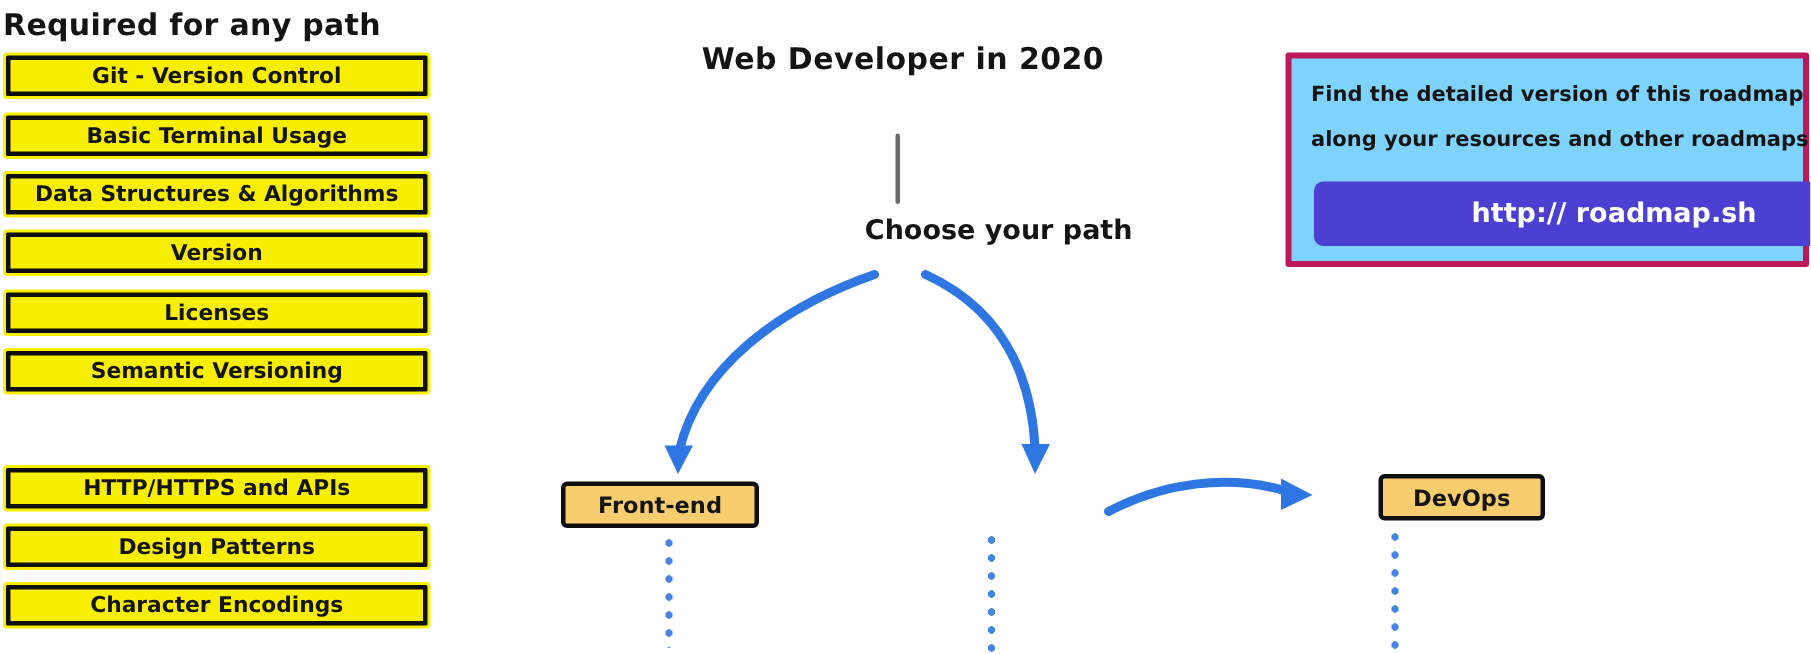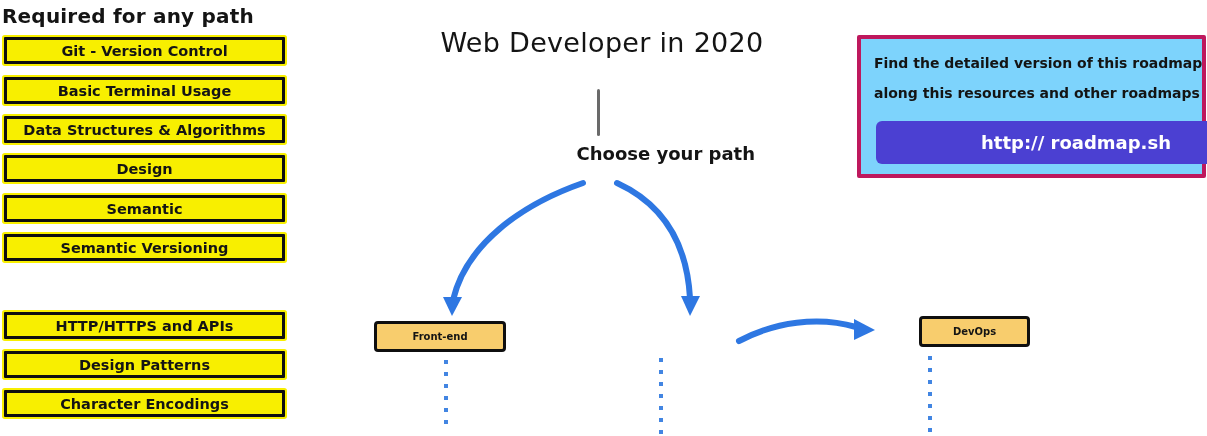--- a/index.html
+++ b/index.html
@@ -31,38 +31,38 @@
     box-shadow:0 0 0 2px var(--yellow);
     border-radius:1px;
     display:flex;align-items:center;justify-content:center;
     font-size:14.5px;font-weight:bold;
     cursor:pointer;
   }
   
   .page-title{
     position:absolute;left:352px;top:27px;width:500px;
     text-align:center;
-    font-size:27px;font-weight:400;letter-spacing:.3px;
+    font-size:20px;font-weight:700;letter-spacing:.3px;
   }
   .title-line{
     position:absolute;left:597px;top:89px;width:3px;height:47px;
     background:#6a6a6a;border-radius:2px;
   }
   .choose-label{
     position:absolute;left:455px;top:143px;width:300px;
     text-align:right;
     font-size:18px;font-weight:800;
   }
   .arrows{position:absolute;left:0;top:0;pointer-events:none;}
   .node{
     position:absolute;height:25px;
     background:var(--orange);
     border:3px solid #0f0f0f;border-radius:4px;
     display:flex;align-items:center;justify-content:center;
-    font-size:10px;font-weight:bold;
+    font-size:15px;font-weight:bold;
     cursor:pointer;
   }
   .node-frontend{left:374px;top:321px;width:126px;}
   .node-backend{left:612px;top:321px;width:116px;}
   .node-devops{left:879px;top:316px;width:105px;margin-left:40px;}
   .dots{
     position:absolute;width:6px;
     background-image:radial-gradient(circle 2.5px at 3px 4px, var(--dotblue) 96%, transparent 100%);
     background-size:6px 12px;background-repeat:repeat-y;
   }
@@ -92,22 +92,22 @@
 </style>
 </head>
 <body>
 
 <div class="canvas">
 
   <div class="sidebar-heading">Required for any path</div>
   <div class="ybox" style="top:37px">Git - Version Control</div>
   <div class="ybox" style="top:77px">Basic Terminal Usage</div>
   <div class="ybox" style="top:116px">Data Structures &amp; Algorithms</div>
-  <div class="ybox" style="top:155px">Design</div>
-  <div class="ybox" style="top:195px">Semantic</div>
+  <div class="ybox" style="top:155px">Version</div>
+  <div class="ybox" style="top:195px">Licenses</div>
   <div class="ybox" style="top:234px">Semantic Versioning</div>
   <div class="ybox" style="top:312px">HTTP/HTTPS and APIs</div>
   <div class="ybox" style="top:351px">Design Patterns</div>
   <div class="ybox" style="top:390px">Character Encodings</div>
 
   <div class="page-title">Web Developer in 2020</div>
   <div class="title-line"></div>
   <div class="choose-label">Choose your path</div>
 
   <svg class="arrows" width="1207" height="436" viewBox="0 0 1207 436">
@@ -127,17 +127,17 @@
 
   <div class="node node-frontend">Front-end</div>
   <div class="node node-devops">DevOps</div>
 
   <div class="dots dots-frontend"></div>
   <div class="dots dots-backend"></div>
   <div class="dots dots-devops"></div>
 
   <div class="infobox">
     <div class="info-line1">Find the detailed version of this roadmap</div>
-    <div class="info-line2">along this resources and other roadmaps</div>
+    <div class="info-line2">along your resources and other roadmaps</div>
     <div class="url-button">http:// roadmap.sh</div>
   </div>
 
 </div>
 
 </body></html>

